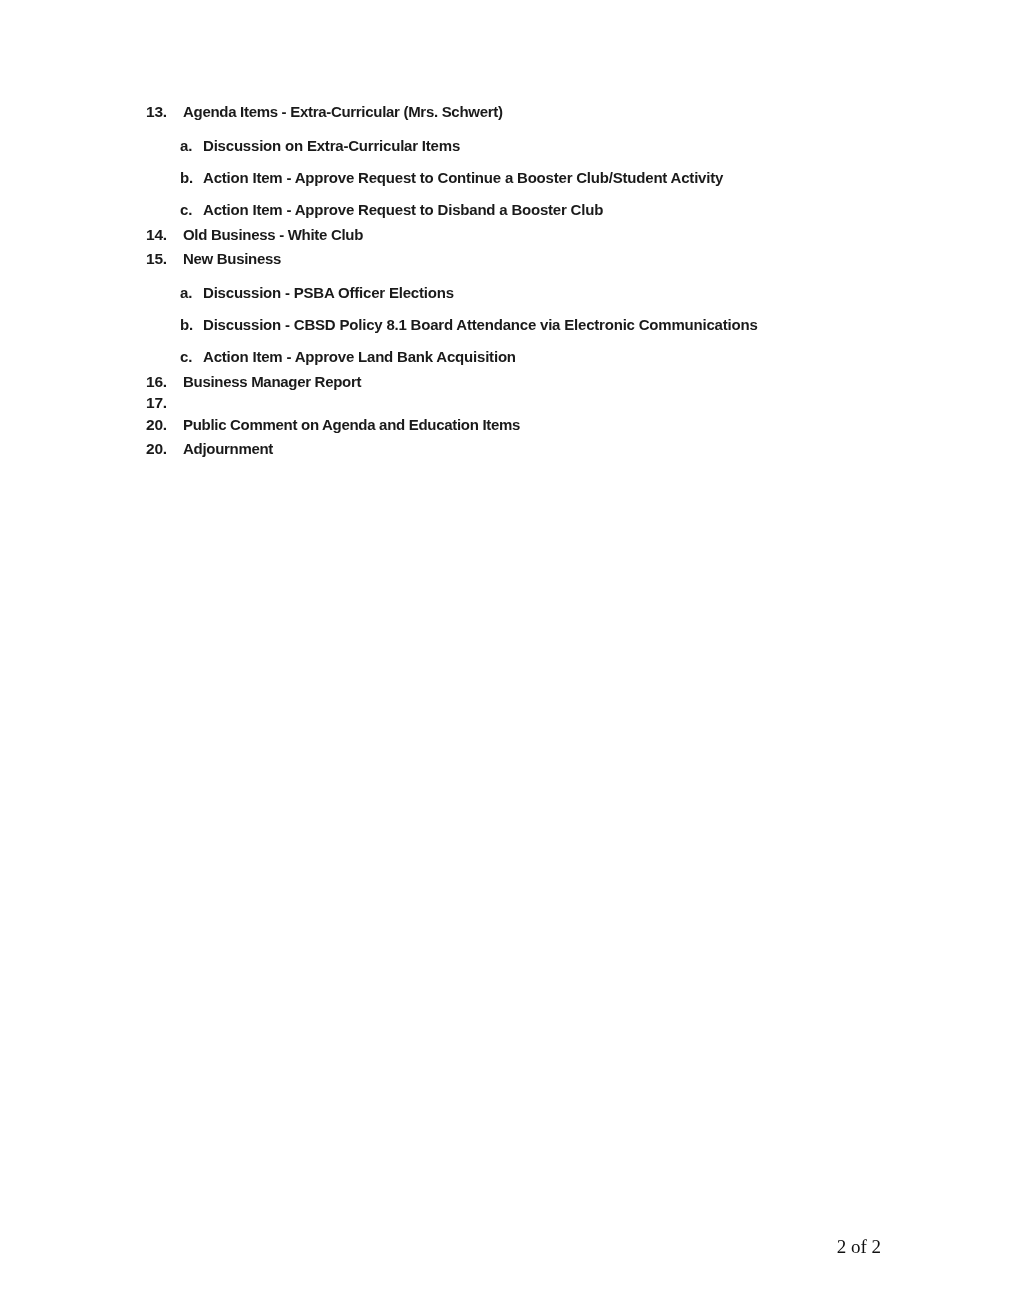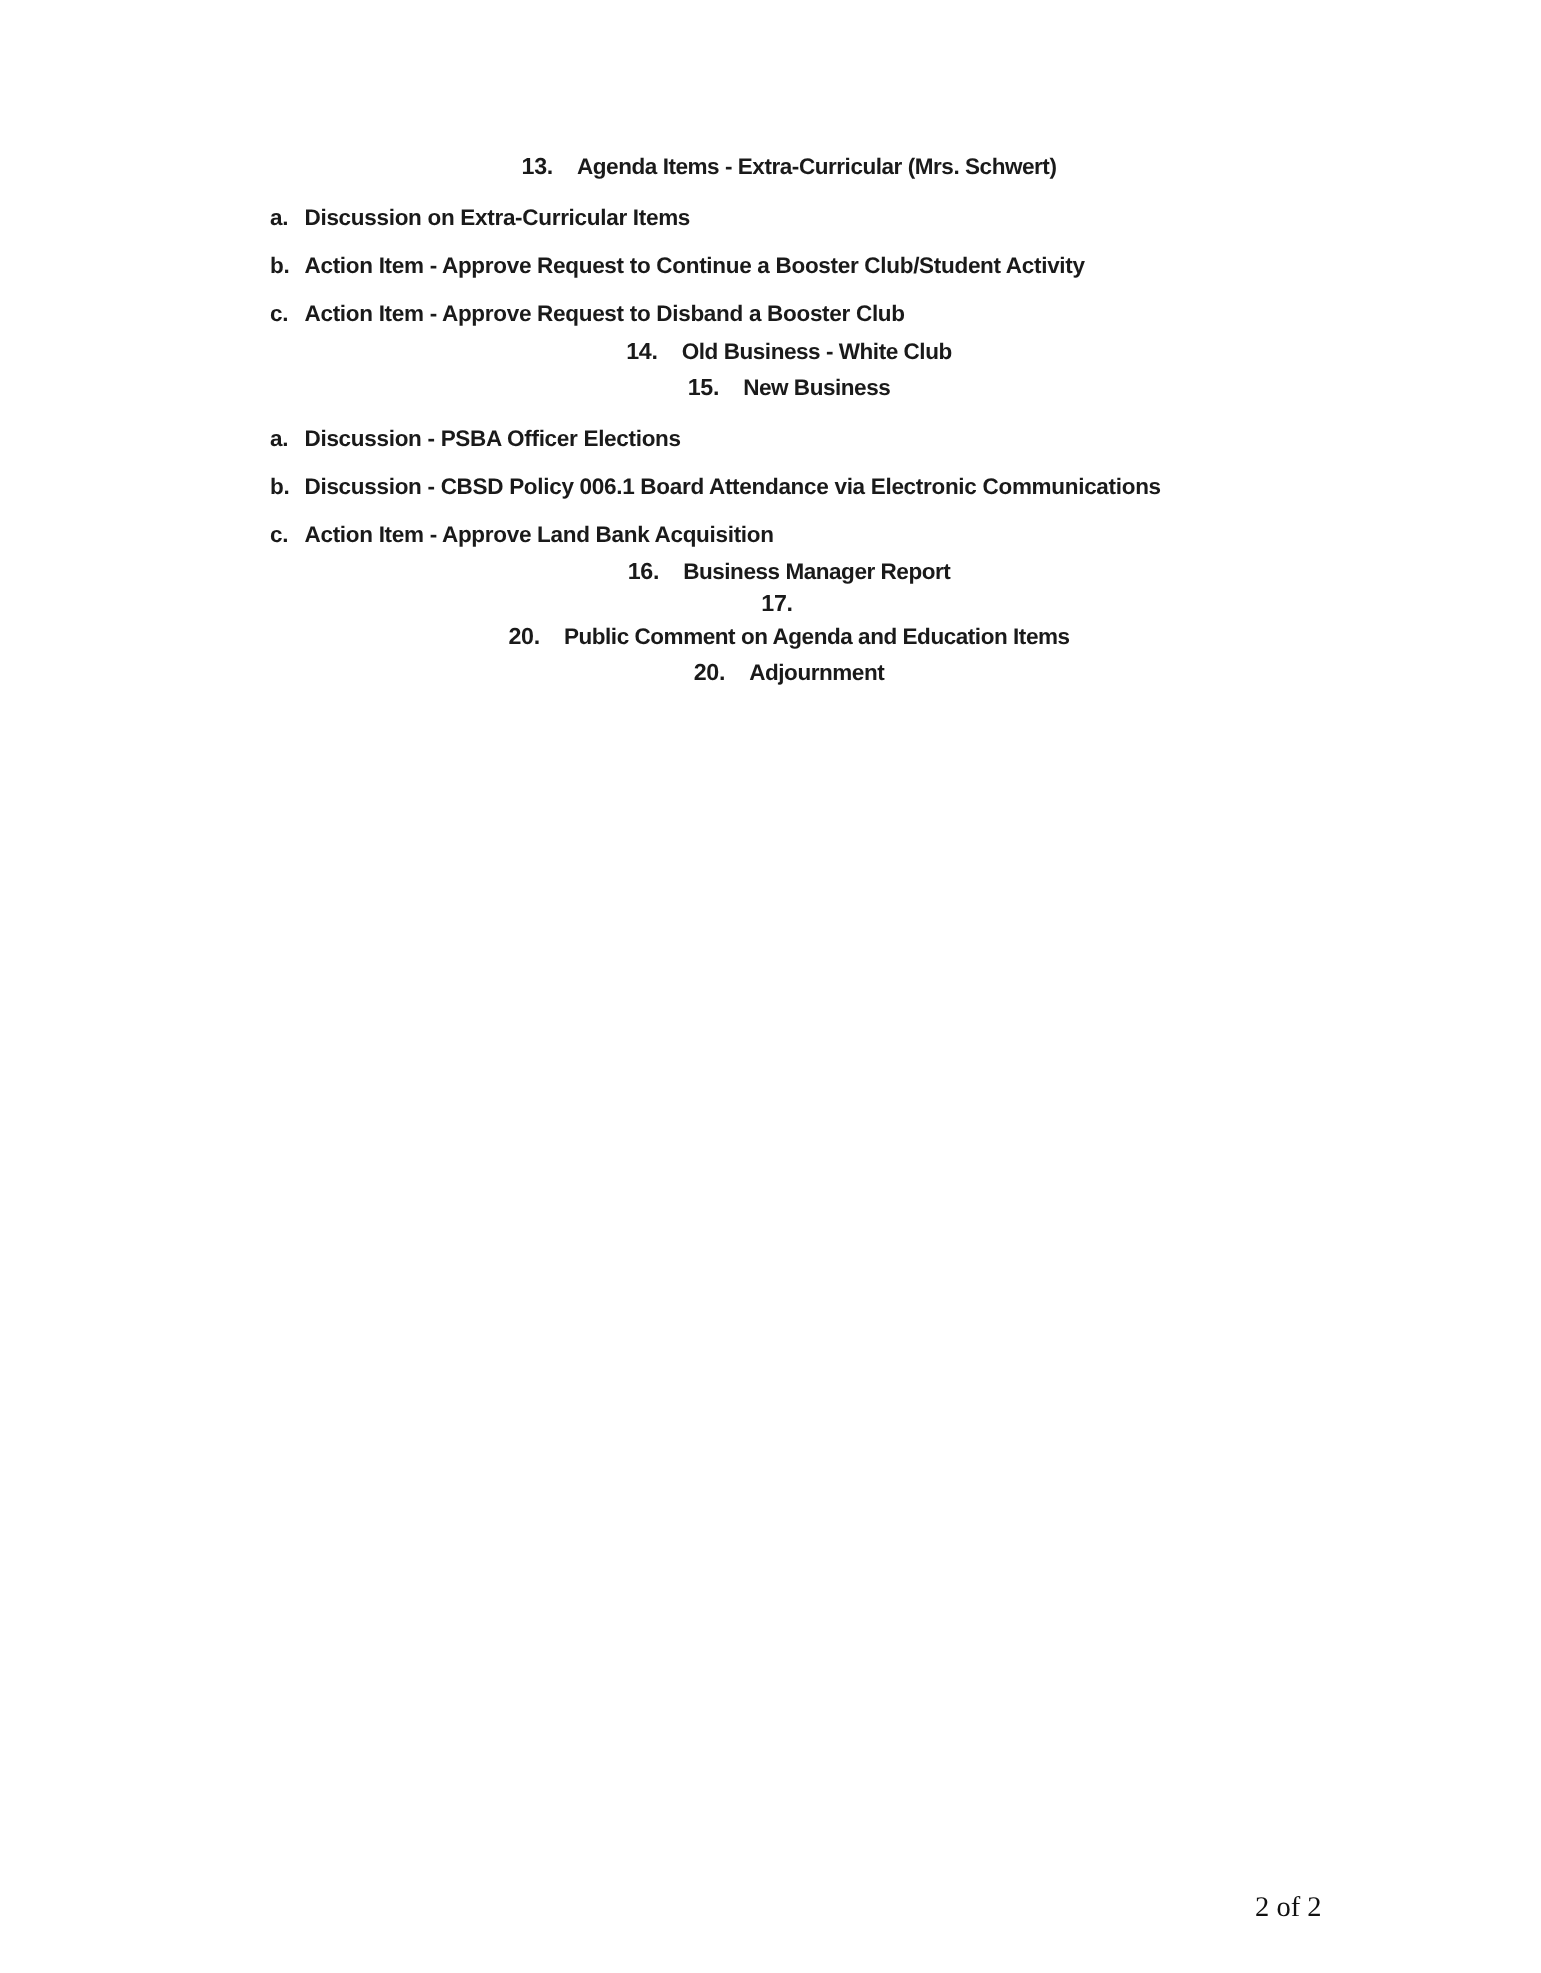--- a/index.html
+++ b/index.html
@@ -22,21 +22,20 @@
     color: #1a1a1a;
   }
   .agenda-item + .agenda-item {
     margin-top: 1px;
   }
   .heading-row {
     display: flex;
     align-items: baseline;
     font-weight: bold;
     color: #1a1a1a;
-    justify-content: center;
   }
   .num {
     flex: 0 0 37px;
     width: 37px;
     font-size: 15.5px;
     letter-spacing: -0.2px;
   }
   .title {
     font-size: 15px;
     line-height: 23px;
@@ -67,21 +66,20 @@
   .sub-text {
     white-space: nowrap;
   }
   .footer {
     position: absolute;
     top: 1236px;
     right: 146px;
     font-family: "Liberation Serif", serif;
     font-size: 19px;
     color: #111111;
-    margin-top: 25px;
   }
 </style>
 </head>
 <body>
 
 <div class="page-root">
 
   <div class="content">
 
     <div class="agenda-item">
@@ -117,21 +115,21 @@
         <span class="num">15.</span>
         <span class="title">New Business</span>
       </div>
       <div class="sub-list">
         <div class="sub-row">
           <span class="letter">a.</span>
           <span class="sub-text">Discussion - PSBA Officer Elections</span>
         </div>
         <div class="sub-row">
           <span class="letter">b.</span>
-          <span class="sub-text">Discussion - CBSD Policy 006.1 Board Attendance via Electronic Communications</span>
+          <span class="sub-text">Discussion - CBSD Policy 8.1 Board Attendance via Electronic Communications</span>
         </div>
         <div class="sub-row">
           <span class="letter">c.</span>
           <span class="sub-text">Action Item - Approve Land Bank Acquisition</span>
         </div>
       </div>
     </div>
 
     <div class="agenda-item">
       <div class="heading-row">

